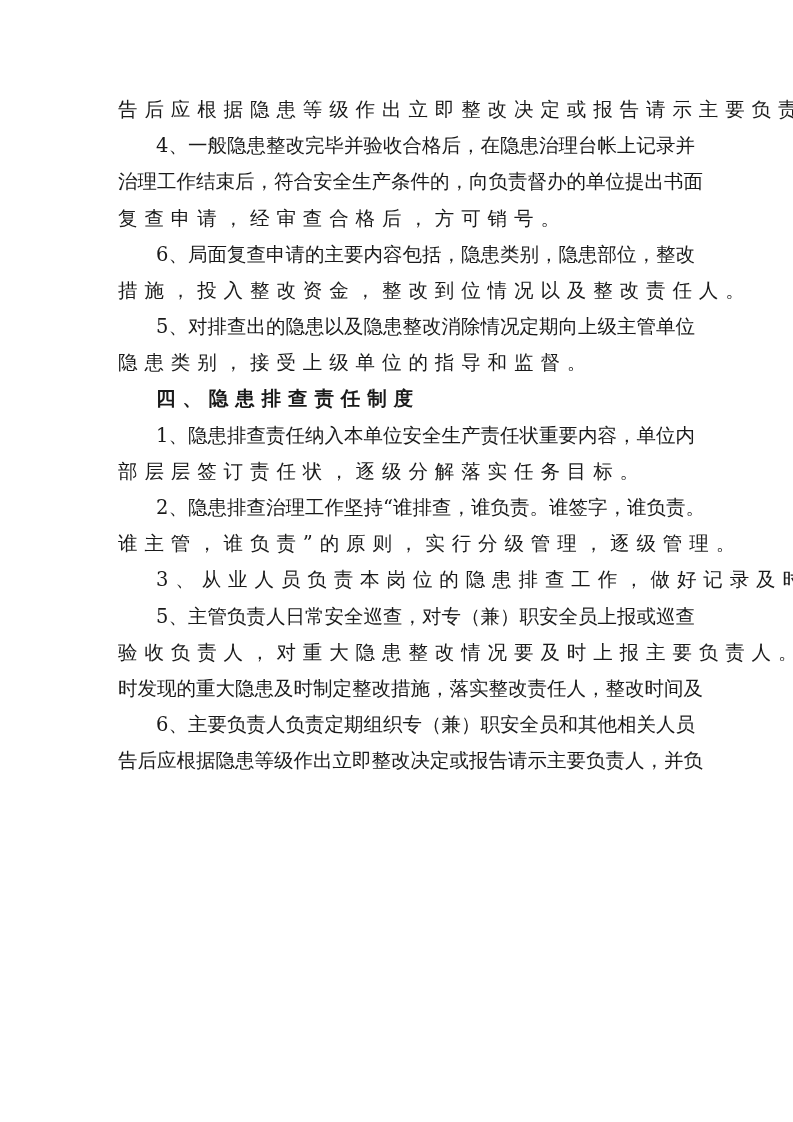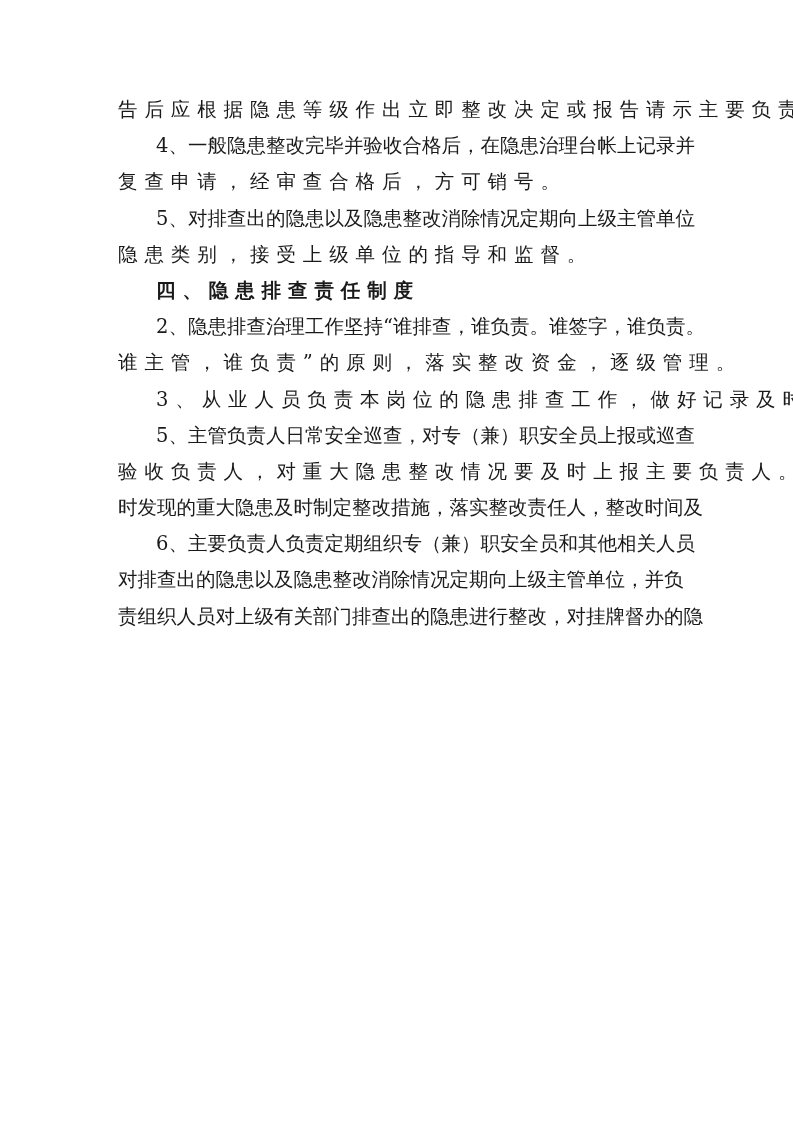--- a/index.html
+++ b/index.html
@@ -32,21 +32,21 @@
       letter-spacing: 0;
     }
     .line.last {
       text-align-last: left;
       letter-spacing: 6.9px;
     }
     .line.indent {
       padding-left: 38px;
     }
     .line.heading {
-      font-family: Liberation Serif, serif;
+      font-family: Liberation Mono, monospace;
       font-weight: bold;
       letter-spacing: 6.9px;
       text-align-last: left;
     }
     .para {
       display: block;
     }
   </style>
 </head>
 <body>
@@ -55,51 +55,57 @@
 
   <div class="para">
     <span class="line last">告后应根据隐患等级作出立即整改决定或报告请示主要负责人。</span>
   </div>
 
   <div class="para">
     <span class="line indent">4、一般隐患整改完毕并验收合格后，在隐患治理台帐上记录并</span>
   </div>
 
   <div class="para">
+    <span class="line">治理工作结束后，符合安全生产条件的，向负责督办的单位提出书面</span>
     <span class="line last">复查申请，经审查合格后，方可销号。</span>
   </div>
 
+  <div class="para">
+    <span class="line indent">6、局面复查申请的主要内容包括，隐患类别，隐患部位，整改</span>
+    <span class="line last">措施，投入整改资金，整改到位情况以及整改责任人。</span>
+  </div>
 
   <div class="para">
     <span class="line indent">5、对排查出的隐患以及隐患整改消除情况定期向上级主管单位</span>
     <span class="line last">隐患类别，接受上级单位的指导和监督。</span>
   </div>
 
   <div class="para">
     <span class="line indent heading">四、隐患排查责任制度</span>
   </div>
 
   <div class="para">
+    <span class="line indent">1、隐患排查责任纳入本单位安全生产责任状重要内容，单位内</span>
+    <span class="line last">部层层签订责任状，逐级分解落实任务目标。</span>
   </div>
 
   <div class="para">
     <span class="line indent">2、隐患排查治理工作坚持“谁排查，谁负责。谁签字，谁负责。</span>
-    <span class="line last">谁主管，谁负责”的原则，落实整改资金，逐级管理。</span>
+    <span class="line last">谁主管，谁负责”的原则，实行分级管理，逐级管理。</span>
   </div>
 
   <div class="para">
     <span class="line indent last">3、从业人员负责本岗位的隐患排查工作，做好记录及时上报。</span>
   </div>
 
 
   <div class="para">
     <span class="line indent">5、主管负责人日常安全巡查，对专（兼）职安全员上报或巡查</span>
     <span class="line last">验收负责人，对重大隐患整改情况要及时上报主要负责人。</span>
     <span class="line">时发现的重大隐患及时制定整改措施，落实整改责任人，整改时间及</span>
   </div>
 
   <div class="para">
     <span class="line indent">6、主要负责人负责定期组织专（兼）职安全员和其他相关人员</span>
-    <span class="line">对排查出的隐患以及隐患整改消除情况定期向上级主管单位，并负</span>
-    <span class="line">责组织人员对上级有关部门排查出的隐患进行整改，对挂牌督办的隐</span>
+    <span class="line">告后应根据隐患等级作出立即整改决定或报告请示主要负责人，并负</span>
   </div>
 
 </div>
 
 </body></html>

